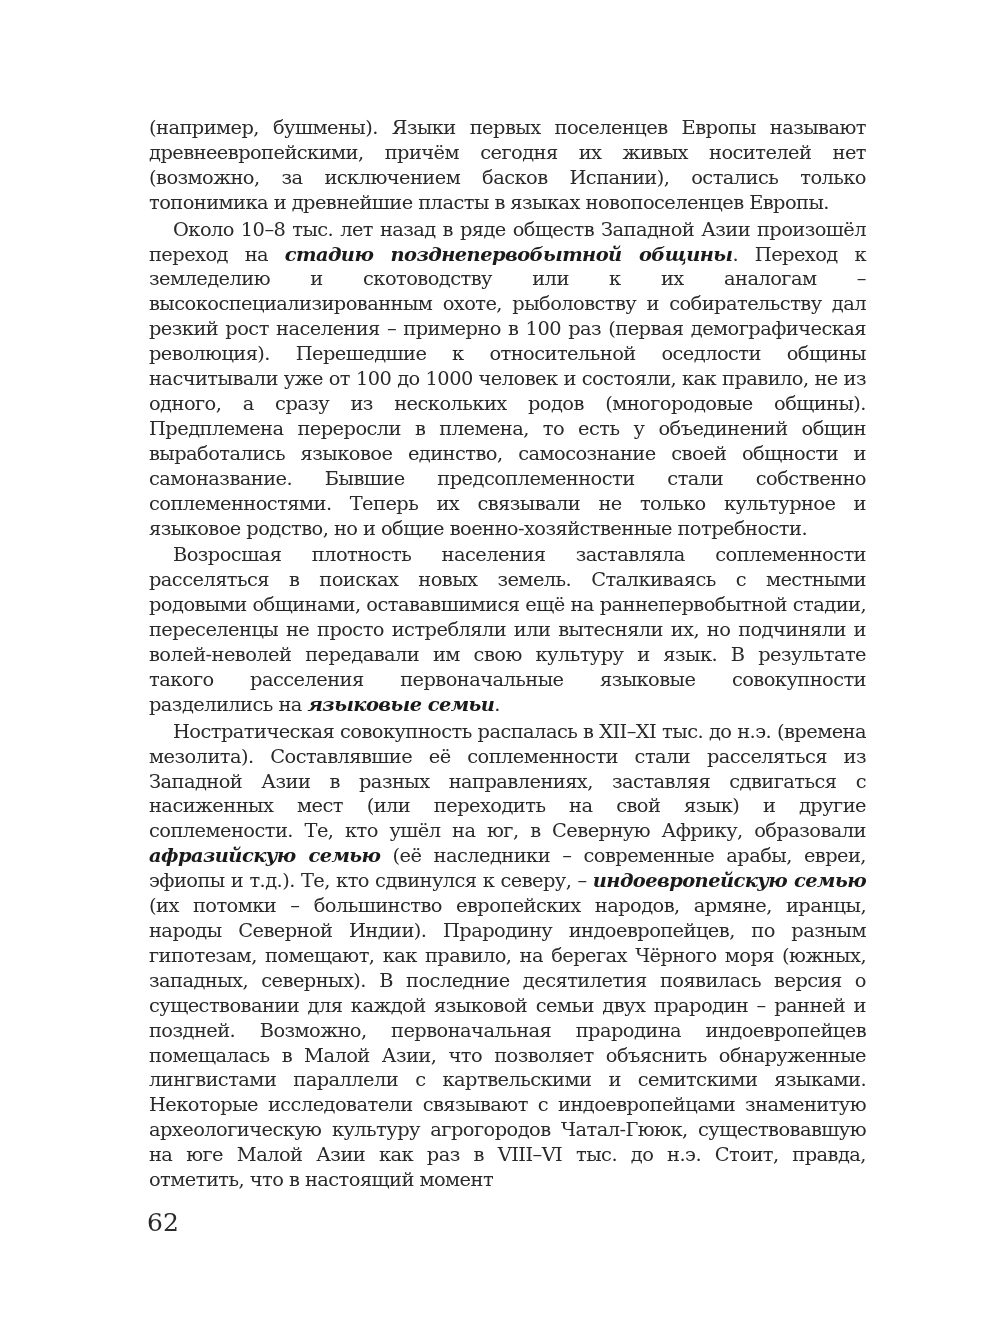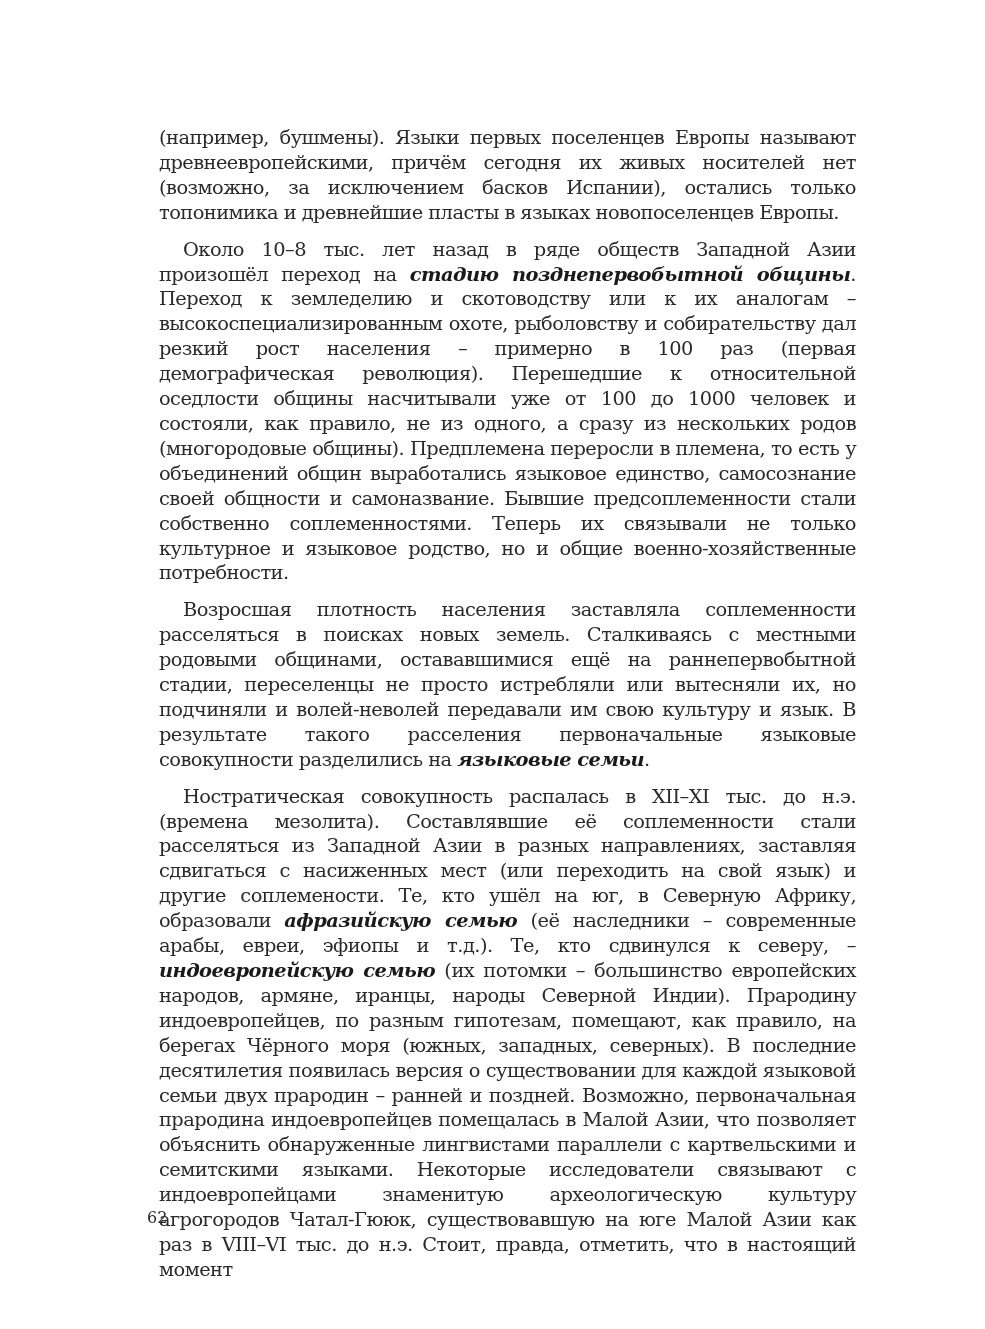--- a/index.html
+++ b/index.html
@@ -4,27 +4,27 @@
 <style>
   html, body { margin: 0; padding: 0; background: #ffffff; }
   body { width: 985px; height: 1329px; position: relative; overflow: hidden; }
   .page {
     position: absolute; left: 147px; top: 114px; width: 721px;
     font-family: "DejaVu Serif", "Liberation Serif", serif;
     font-size: 19.4px; line-height: 24.9px; color: #2a2a2a;
     text-align: justify; hyphens: manual;
     letter-spacing: -0.55px;
   }
-  .para { margin: 12px; text-indent: 24px; }
+  .para { margin: 2px; text-indent: 24px; }
   .para.first { text-indent: 0; }
   .b { font-weight: bold; color: #1a1a1a; font-style: italic; }
   .pagenum {
     position: absolute; left: 147px; top: 1208px;
     font-family: "DejaVu Serif", "Liberation Serif", serif;
-    font-size: 16px; color: #2a2a2a;
+    font-size: 25px; color: #2a2a2a;
   }
 </style>
 </head>
 <body>
 
 <div class="page">
   <p class="para first">
     <span>(например, бушмены). Языки первых поселенцев Европы называют древнеевропейскими, причём сегодня их живых носителей нет (возможно, за исключением басков Испании), остались только топонимика и древнейшие пласты в языках новопоселенцев Европы.</span>
   </p>
   <p class="para">

